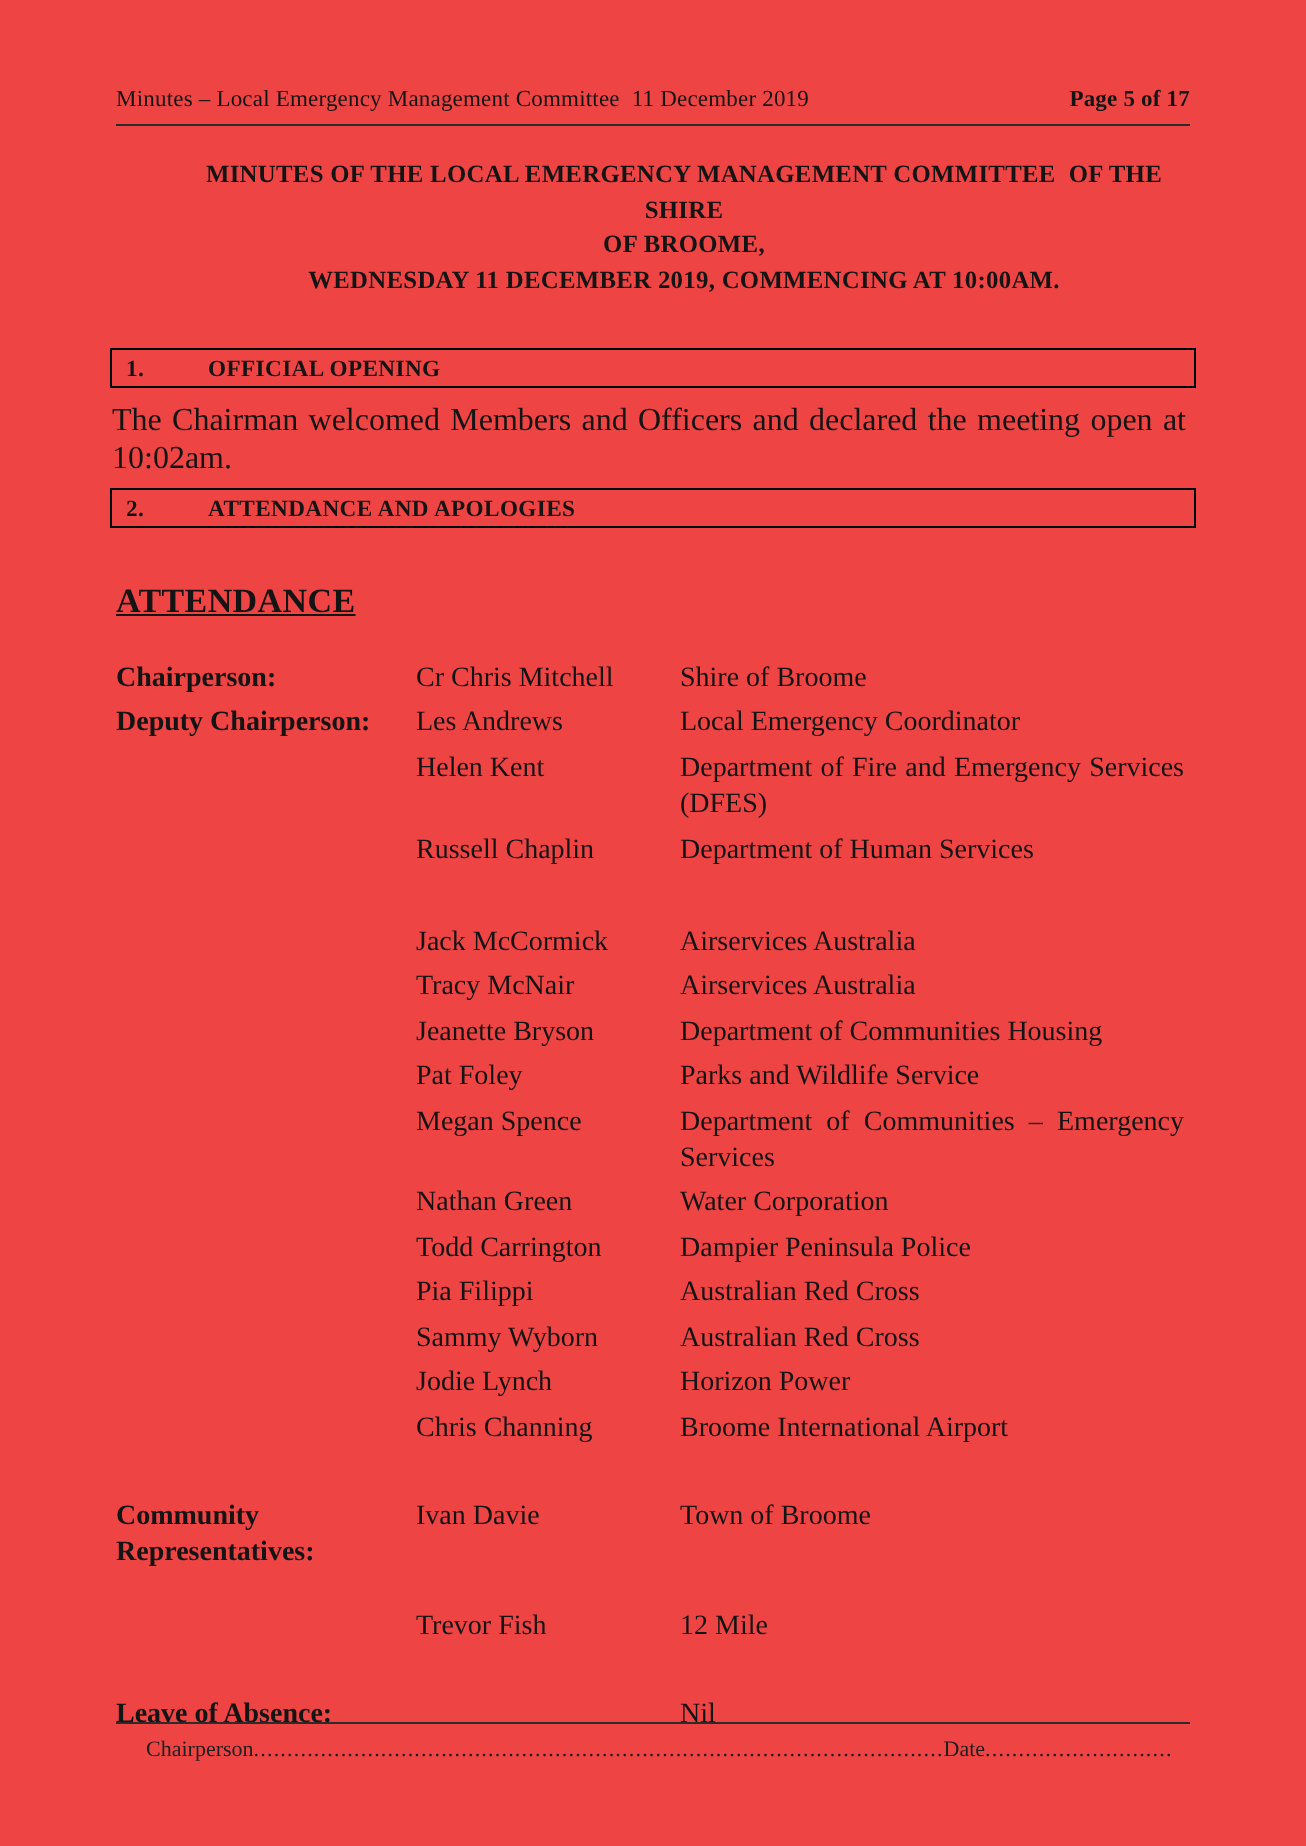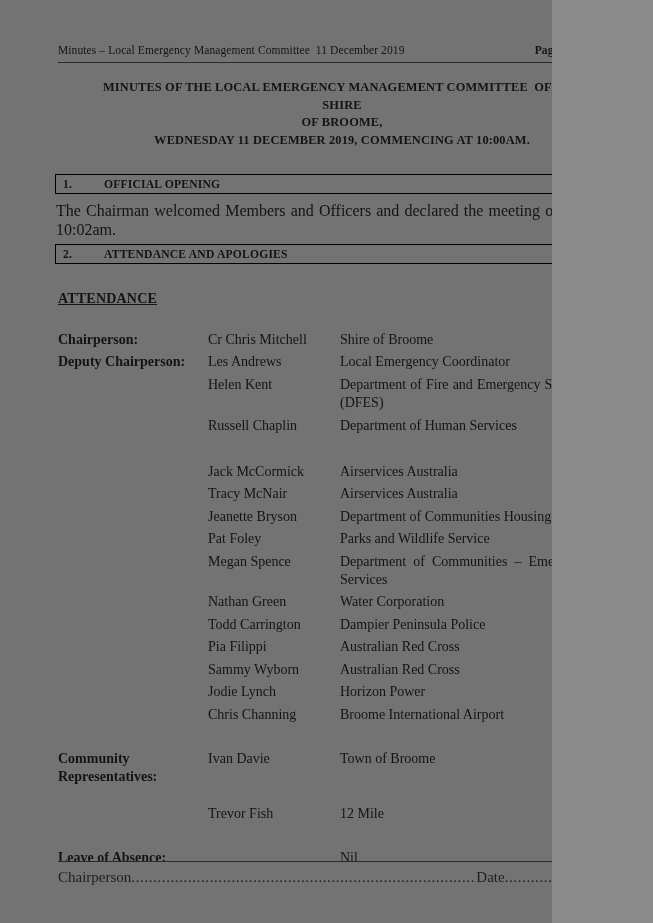--- a/index.html
+++ b/index.html
@@ -2,23 +2,23 @@
 <html><head>
 <meta charset="utf-8">
 <style>
   html, body {
     margin: 0;
     padding: 0;
     background: #8a8a8a;
   }
   .page {
     position: relative;
-    width: 552px;
+    width: 653px;
     height: 923px;
-    background: #737373;
+    background: #ef4444;
     overflow: hidden;
     font-family: "Liberation Serif", "DejaVu Serif", serif;
     color: #141414;
     box-sizing: border-box;
   }
 
   
   .doc-header {
     position: absolute;
     left: 58px;
@@ -87,21 +87,21 @@
     font-size: 16px;
     line-height: 19px;
     text-align: justify;
   }
 
   
   .attendance-heading {
     position: absolute;
     left: 58px;
     top: 291px;
-    font-size: 14px;
+    font-size: 17px;
     font-weight: bold;
     text-decoration: underline;
     letter-spacing: 0.2px;
   }
 
   
   .attendance-table {
     position: absolute;
     left: 58px;
     top: 331px;
@@ -141,24 +141,24 @@
   .footer-rule {
     position: absolute;
     left: 58px;
     top: 861px;
     width: 537px;
     height: 0;
     border-top: 1px solid #2b2b2b;
   }
   .doc-footer {
     position: absolute;
-    left: 58px;
+    left: 73px;
     top: 869px;
     width: 513px;
-    font-size: 15px;
+    font-size: 11px;
     color: #1f1f1f;
     display: flex;
     align-items: baseline;
     white-space: nowrap;
     overflow: hidden;
   }
   .doc-footer .lead-dots {
     overflow: hidden;
     white-space: nowrap;
     letter-spacing: 0.6px;

